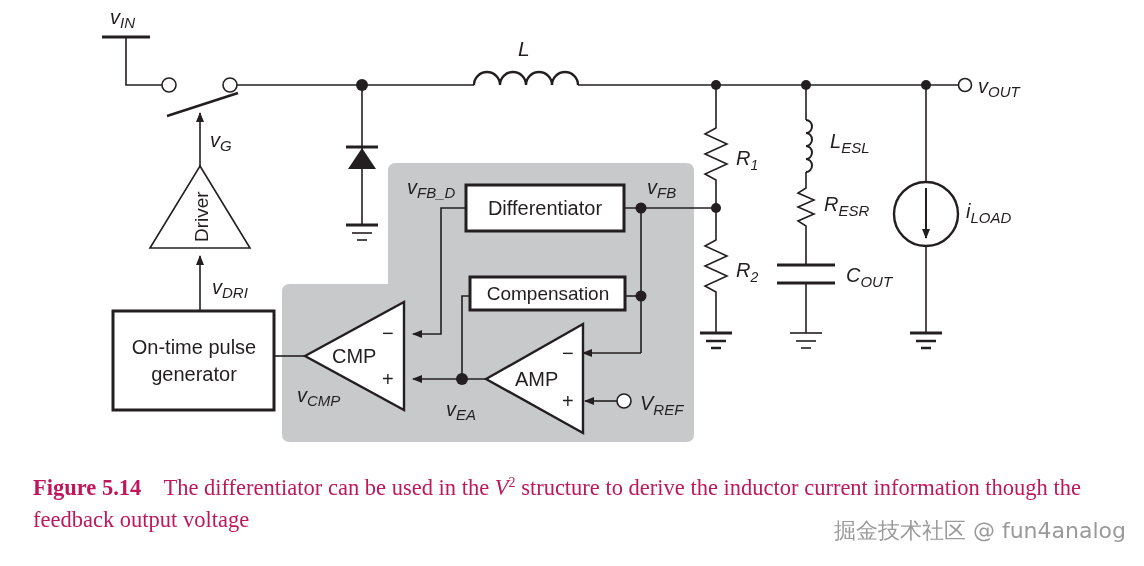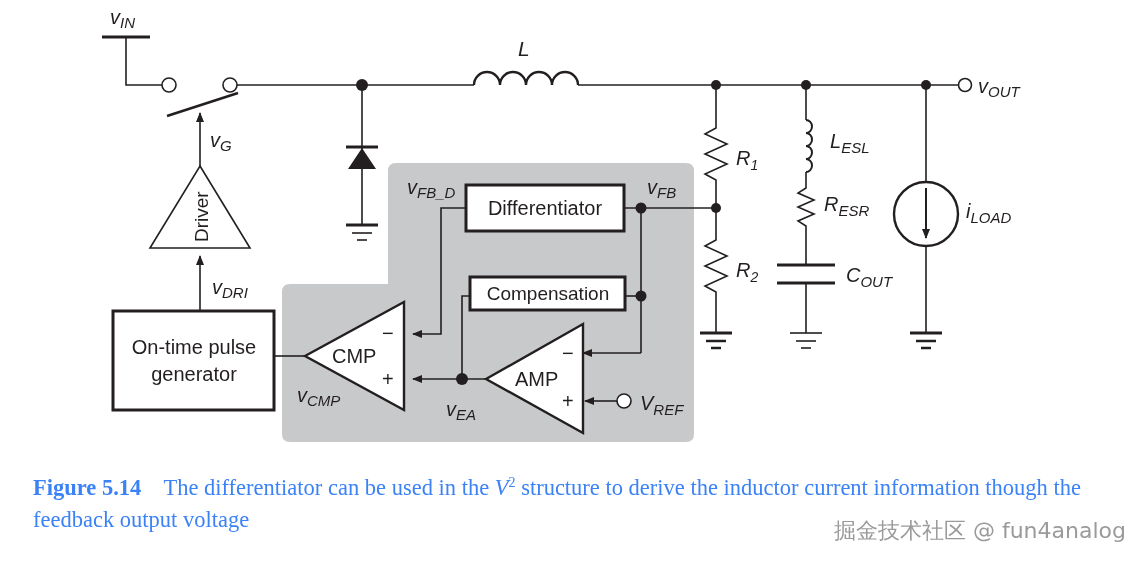--- a/index.html
+++ b/index.html
@@ -1,21 +1,21 @@
 <!DOCTYPE html>
 <html><head>
 <meta charset="utf-8">
 <style>
   html, body { margin:0; padding:0; background:#ffffff; }
   body { width:1144px; height:566px; position:relative; overflow:hidden; }
   #diagram { position:absolute; left:0; top:0; }
   .lbl { font-family:"Liberation Sans", sans-serif; font-style:italic; fill:#231f20; }
   .blk { font-family:"Liberation Sans", sans-serif; fill:#231f20; }
   .caption { position:absolute; left:33px; top:472px; width:1090px;
-    font-family:"Liberation Serif", serif; font-size:22.5px; line-height:32px; color:#3b82f6; }
+    font-family:"Liberation Serif", serif; font-size:22.5px; line-height:32px; color:#be185d; }
   .caption b { font-weight:bold; }
   .caption sup { font-size:14px; vertical-align:8px; line-height:0; }
   .wm { position:absolute; right:18px; top:516px; font-family:"DejaVu Sans", sans-serif;
     font-size:22px; color:#9a9a9a;margin-left:24px; }
 </style>
 </head>
 <body>
 
 <svg id="diagram" width="1144" height="470" viewBox="0 0 1144 470">
   <defs>

